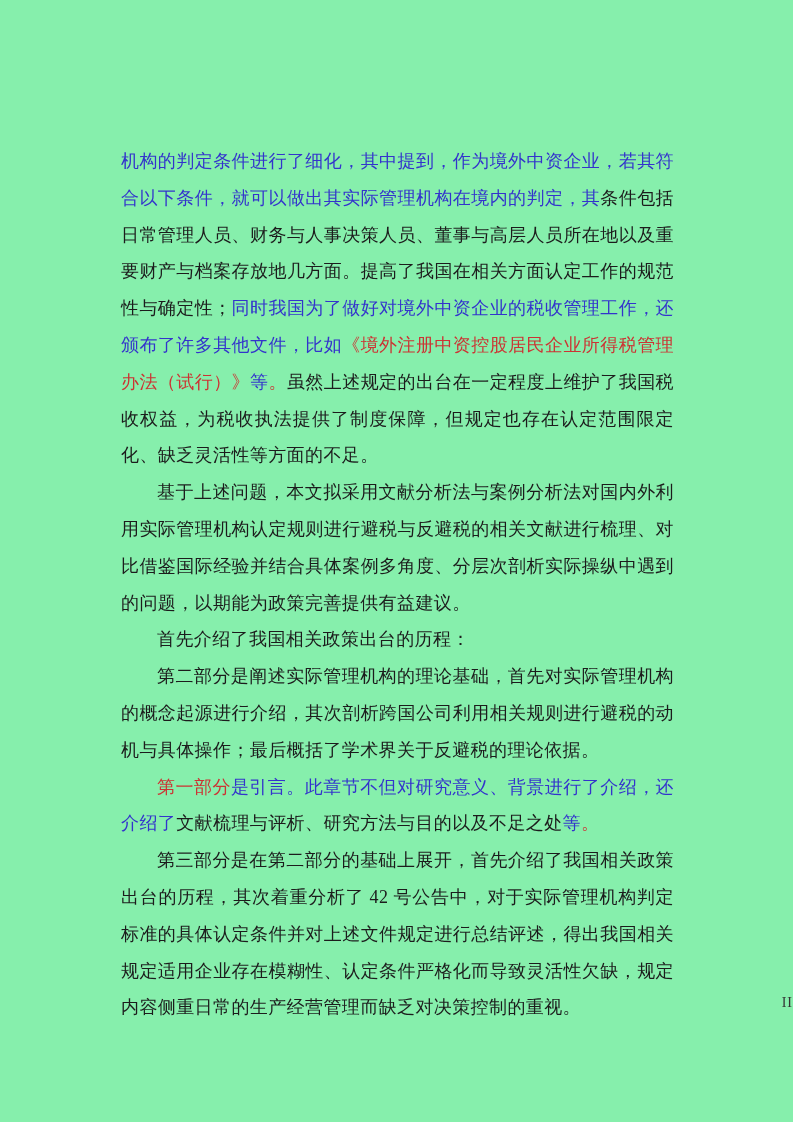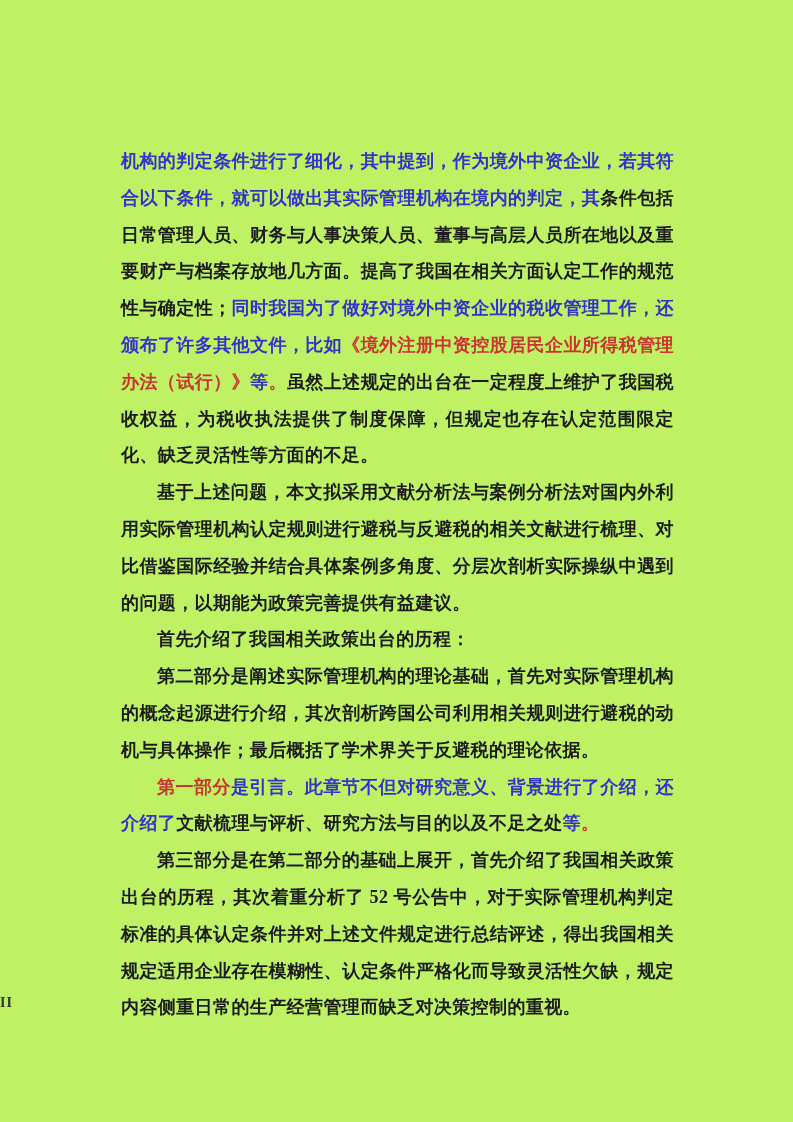--- a/index.html
+++ b/index.html
@@ -4,24 +4,23 @@
 <style>
   html, body {
     margin: 0;
     padding: 0;
     background: #ffffff;
   }
   .page {
     position: relative;
     width: 793px;
     height: 1122px;
-    background: #bef264;
+    background: #86efac;
     overflow: hidden;
     font-family: "Liberation Serif", "DejaVu Serif", serif;
-    font-weight: bold;
   }
   .content {
     position: absolute;
     left: 121px;
     top: 143px;
     width: 553px;
     font-size: 18px;
     line-height: 36.8px;
     letter-spacing: 0.4px;
     text-align: justify;
@@ -32,34 +31,34 @@
     padding: 0;
   }
   .content p.indent {
     text-indent: 2em;
   }
   .footer {
     position: absolute;
     left: 0;
     top: 995px;
     width: 100%;
-    text-align: left;
+    text-align: right;
     font-size: 14px;
     color: #333333;
     letter-spacing: 1px;
   }
 </style>
 </head>
 <body>
 
 <div class="page">
   <div class="content" id="doc-content">
       <p><span style="color: rgb(51, 51, 204);">机构的判定条件进行了细化，其中提到，作为境外中资企业，若其符合以下条件，就可以做出其实际管理机构在境内的判定，其</span><span style="color: rgb(28, 28, 28);">条件包括日常管理人员、财务与人事决策人员、董事与高层人员所在地以及重要财产与档案存放地几方面。提高了我国在相关方面认定工作的规范性与确定性；</span><span style="color: rgb(51, 51, 204);">同时我国为了做好对境外中资企业的税收管理工作，还颁布了许多其他文件，比如</span><span style="color: rgb(204, 51, 51);">《境外注册中资控股居民企业所得税管理办法（试行）》</span><span style="color: rgb(51, 51, 204);">等</span><span style="color: rgb(204, 51, 51);">。</span><span style="color: rgb(28, 28, 28);">虽然上述规定的出台在一定程度上维护了我国税收权益，为税收执法提供了制度保障，但规定也存在认定范围限定化、缺乏灵活性等方面的不足。</span></p>
       <p class="indent"><span style="color: rgb(28, 28, 28); margin-top: 28px;">基于上述问题，本文拟采用文献分析法与案例分析法对国内外利用实际管理机构认定规则进行避税与反避税的相关文献进行梳理、对比借鉴国际经验并结合具体案例多角度、分层次剖析实际操纵中遇到的问题，以期能为政策完善提供有益建议。</span></p>
       <p class="indent"><span style="color: rgb(28, 28, 28);">首先介绍了我国相关政策出台的历程：</span></p>
       <p class="indent"><span style="color: rgb(28, 28, 28);">第二部分是阐述实际管理机构的理论基础，首先对实际管理机构的概念起源进行介绍，其次剖析跨国公司利用相关规则进行避税的动机与具体操作；最后概括了学术界关于反避税的理论依据。</span></p>
       <p class="indent"><span style="color: rgb(204, 51, 51);">第一部分</span><span style="color: rgb(51, 51, 204);">是引言。此章节不但对研究意义、背景进行了介绍，还介绍了</span><span style="color: rgb(28, 28, 28);">文献梳理与评析、研究方法与目的以及不足之处</span><span style="color: rgb(51, 51, 204);">等</span><span style="color: rgb(204, 51, 51);">。</span></p>
-      <p class="indent"><span style="color: rgb(28, 28, 28);">第三部分是在第二部分的基础上展开，首先介绍了我国相关政策出台的历程，其次着重分析了 52 号公告中，对于实际管理机构判定标准的具体认定条件并对上述文件规定进行总结评述，得出我国相关规定适用企业存在模糊性、认定条件严格化而导致灵活性欠缺，规定内容侧重日常的生产经营管理而缺乏对决策控制的重视。</span></p>
+      <p class="indent"><span style="color: rgb(28, 28, 28);">第三部分是在第二部分的基础上展开，首先介绍了我国相关政策出台的历程，其次着重分析了 42 号公告中，对于实际管理机构判定标准的具体认定条件并对上述文件规定进行总结评述，得出我国相关规定适用企业存在模糊性、认定条件严格化而导致灵活性欠缺，规定内容侧重日常的生产经营管理而缺乏对决策控制的重视。</span></p>
     </div>
   <div class="footer">
     <span>II</span>
   </div>
 </div>
 
 </body></html>

